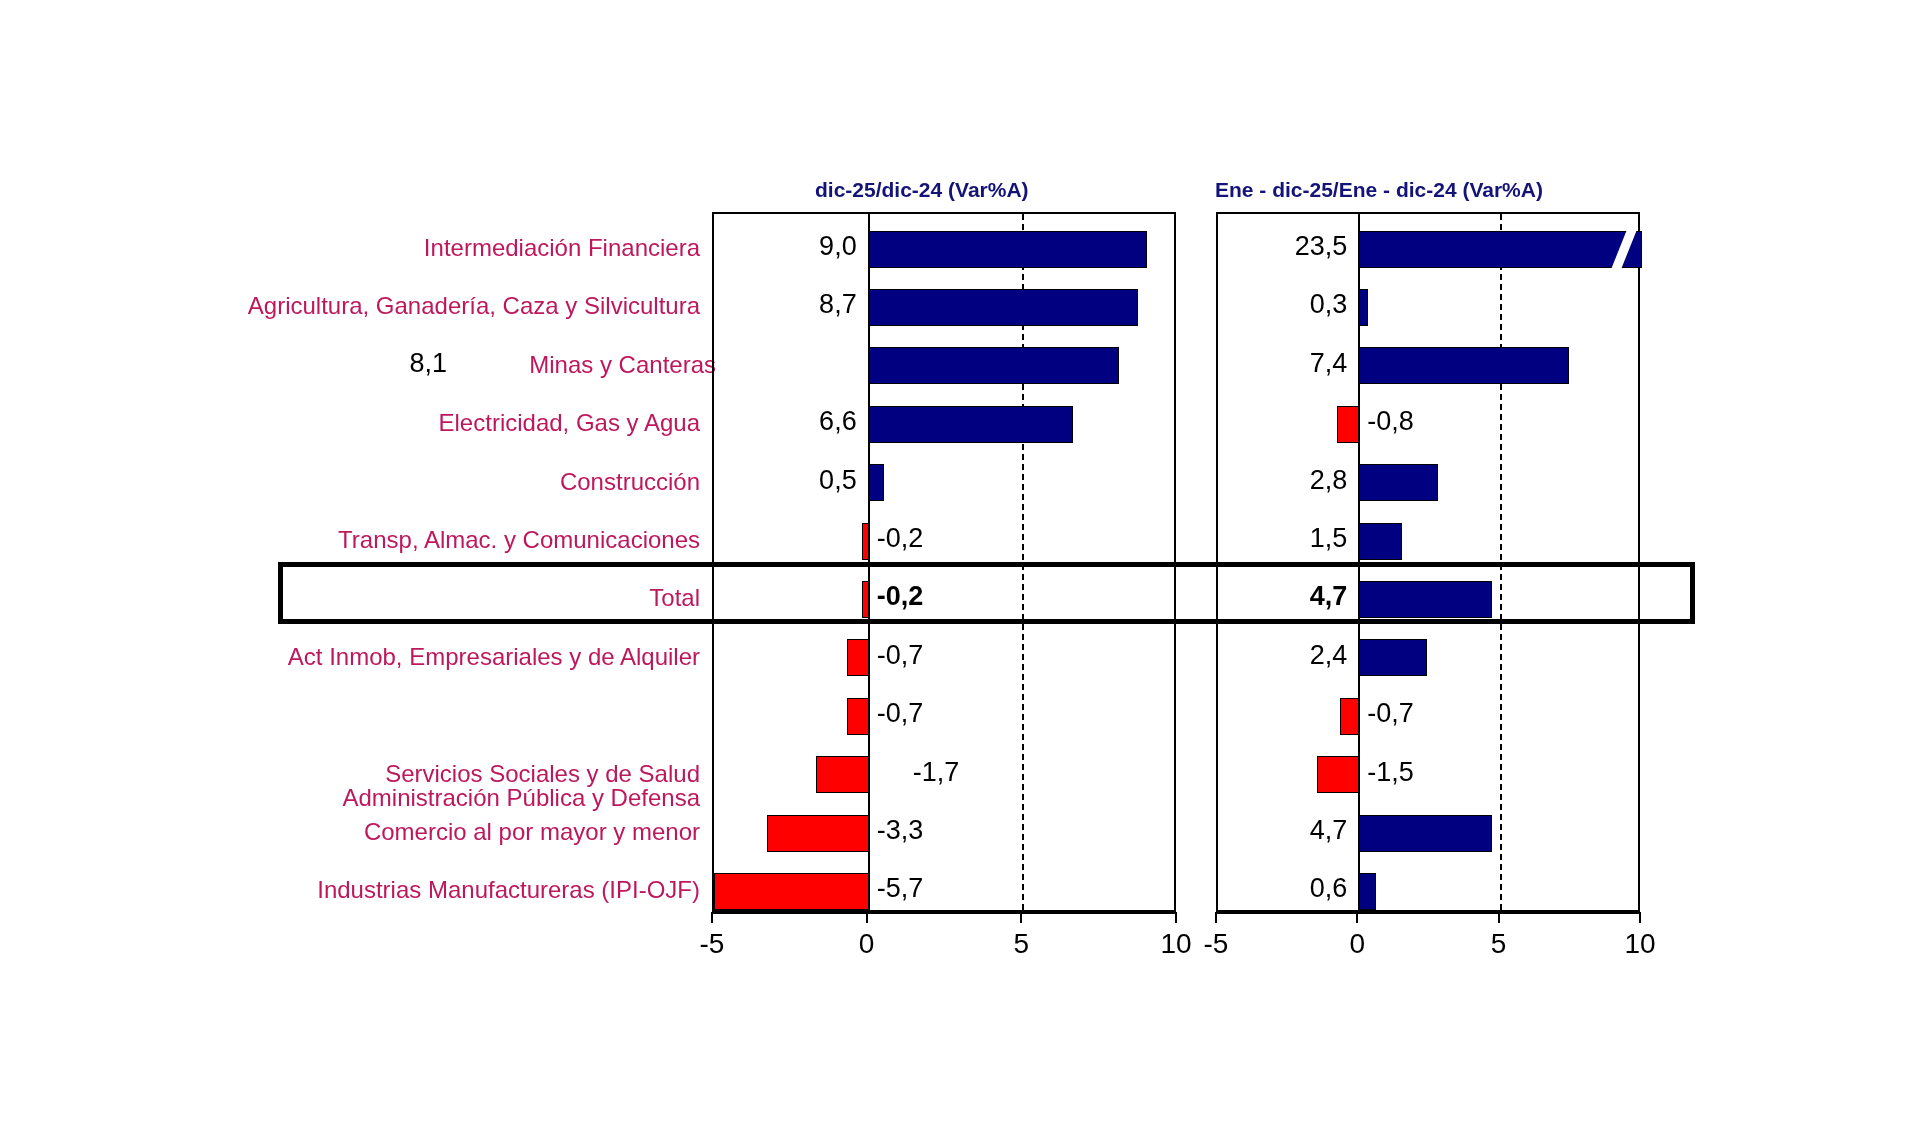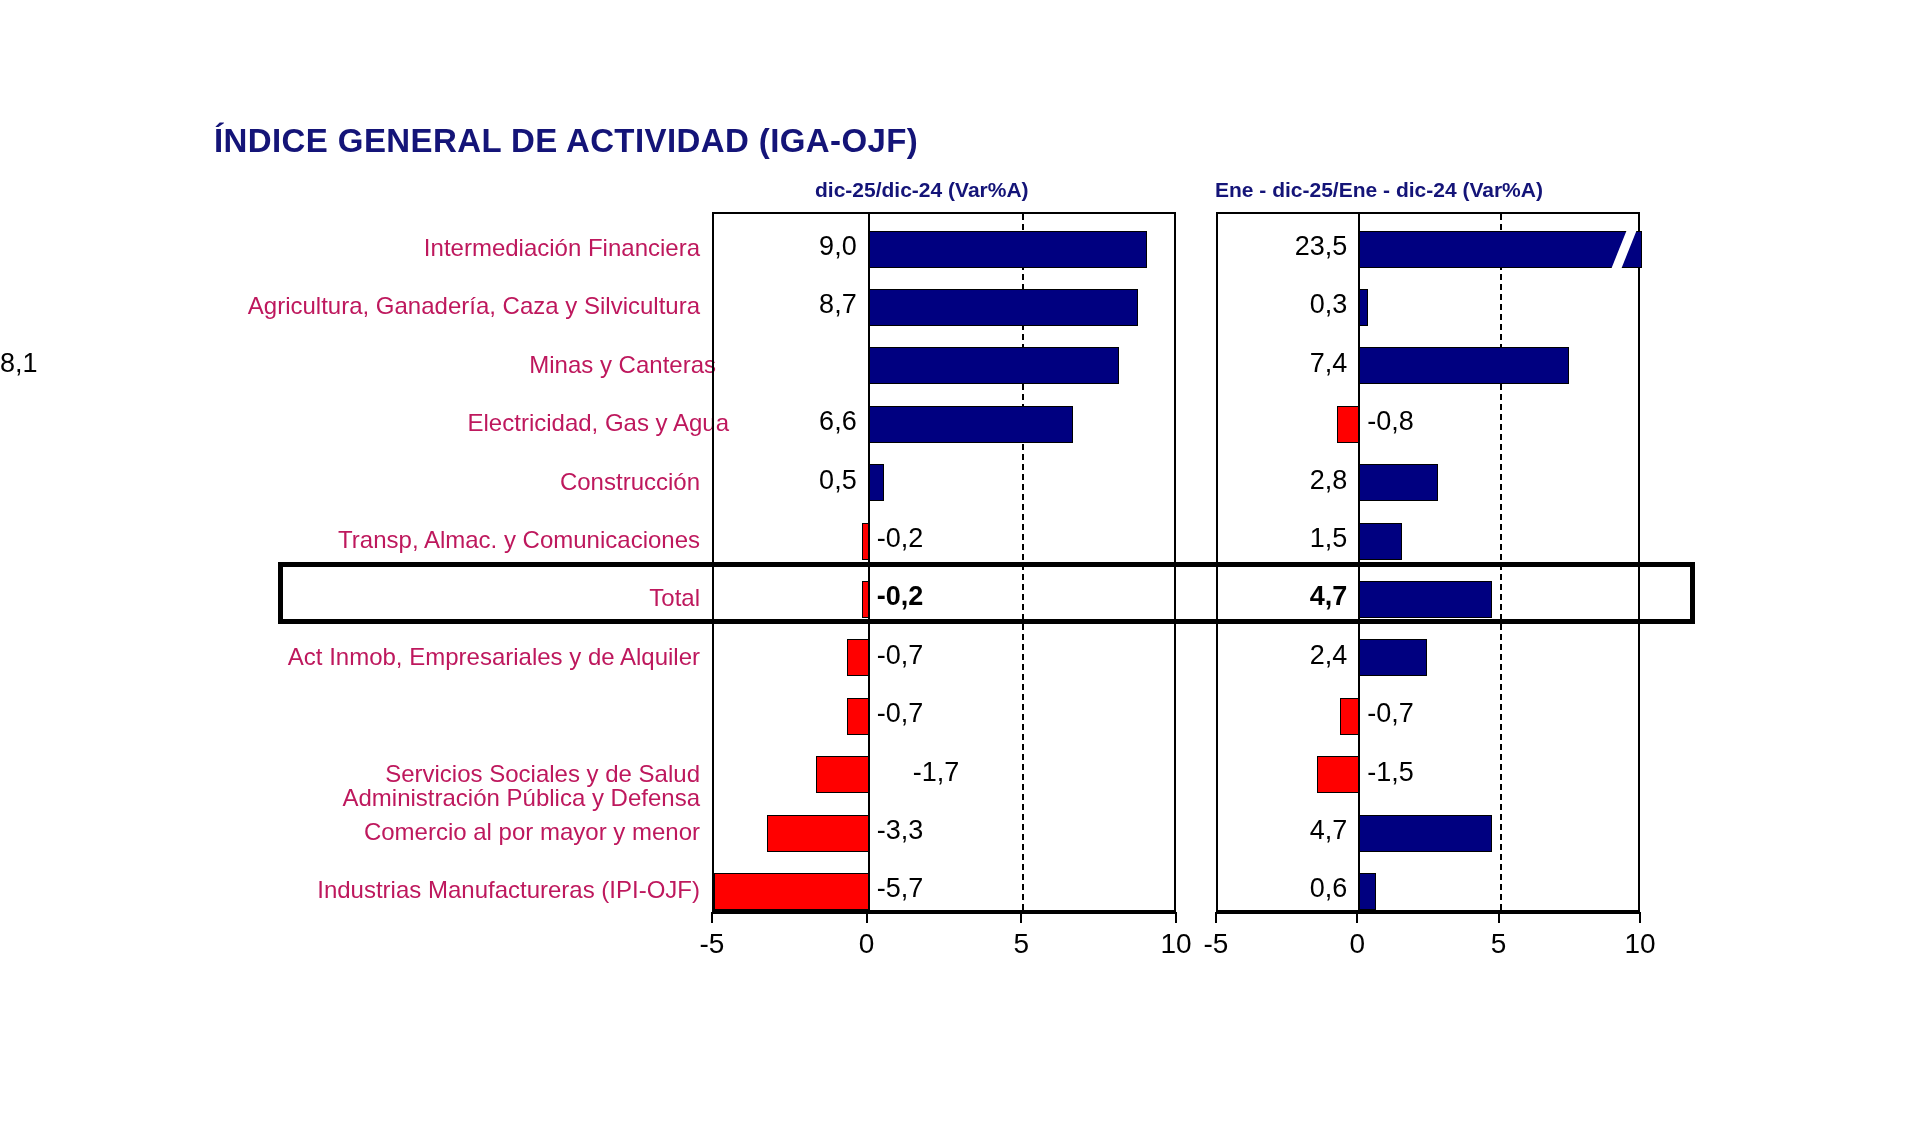--- a/index.html
+++ b/index.html
@@ -64,30 +64,29 @@
   .source{
     position:absolute;left:222px;top:977px;
     font-size:26px;color:#000;white-space:nowrap;
   }
 </style>
 </head>
 <body>
 
 <div class="chart-root">
 
-  <div class="title">ÍNDICE GENERAL DE ACTIVIDAD (IGA-OJF)</div>
 
   <div class="col-head left">dic-25/dic-24  (Var%A)</div>
   <div class="col-head right">Ene - dic-25/Ene - dic-24  (Var%A)</div>
 
   <div id="cats">
       <div class="catwrap" style="top: 234px; width: 700px; left: 0px; padding-right: 0px;">Intermediación Financiera</div>
       <div class="catwrap" style="top: 292.4px; width: 700px; left: 0px; padding-right: 0px;">Agricultura, Ganadería, Caza y Silvicultura</div>
       <div class="catwrap" style="top: 350.8px; width: 700px; left: 16px; padding-right: 0px;">Minas y Canteras</div>
-      <div class="catwrap" style="top: 409.2px; width: 700px; left: 0px; padding-right: 0px; padding-left: 29px;">Electricidad, Gas y Agua</div>
+      <div class="catwrap" style="top: 409.2px; width: 700px; left: 0px; padding-right: 0px;">Electricidad, Gas y Agua</div>
       <div class="catwrap" style="top: 467.6px; width: 700px; left: 0px; padding-right: 0px;">Construcción</div>
       <div class="catwrap" style="top: 526px; width: 700px; left: 0px; padding-right: 0px;">Transp, Almac. y Comunicaciones</div>
       <div class="catwrap" style="top: 584.4px; width: 700px; left: 0px; padding-right: 0px; font-size: 24px;">Total</div>
       <div class="catwrap" style="top: 642.8px; width: 700px; left: 0px; padding-right: 0px;">Act Inmob, Empresariales y de Alquiler</div>
       <div class="catwrap" style="top: 736px; width: 700px; left: 0px; padding-right: 0px; margin-top: 48px;">Administración Pública y Defensa</div>
       <div class="catwrap" style="top: 759.6px; width: 700px; left: 0px; padding-right: 0px;">Servicios Sociales y de Salud</div>
       <div class="catwrap" style="top: 818px; width: 700px; left: 0px; padding-right: 0px;">Comercio al por mayor y menor</div>
       <div class="catwrap" style="top: 876.4px; width: 700px; left: 0px; padding-right: 0px;">Industrias Manufactureras (IPI-OJF)</div>
     </div>
 
@@ -124,21 +123,21 @@
       <div class="bar pos" style="left: 141.333px; width: 67.84px; top: 425.3px;"></div>
       <div class="bar neg" style="left: 121.547px; width: 19.7867px; top: 483.7px;"></div>
       <div class="bar neg" style="left: 98.9333px; width: 42.4px; top: 542.1px;"></div>
       <div class="bar pos" style="left: 141.333px; width: 132.853px; top: 600.5px;"></div>
       <div class="bar pos" style="left: 141.333px; width: 16.96px; top: 658.9px;"></div>
     </div>
 
   <div id="vlabels">
       <div class="vlabel" style="top: 233px; left: 0px; width: 856.667px; text-align: right;">9,0</div>
       <div class="vlabel" style="top: 291.4px; left: 0px; width: 856.667px; text-align: right;">8,7</div>
-      <div class="vlabel" style="top: 349.8px; left: 0px; width: 856.667px; text-align: left;">8,1</div>
+      <div class="vlabel" style="top: 349.8px; left: 0px; width: 856.667px; text-align: center;">8,1</div>
       <div class="vlabel" style="top: 408.2px; left: 0px; width: 856.667px; text-align: right;">6,6</div>
       <div class="vlabel" style="top: 466.6px; left: 0px; width: 856.667px; text-align: right;">0,5</div>
       <div class="vlabel" style="top: 525px; left: 876.667px; text-align: left;">-0,2</div>
       <div class="vlabel bold" style="top: 583.4px; left: 876.667px; text-align: left;">-0,2</div>
       <div class="vlabel" style="top: 641.8px; left: 876.667px; text-align: left;">-0,7</div>
       <div class="vlabel" style="top: 700.2px; left: 876.667px; text-align: left;">-0,7</div>
       <div class="vlabel" style="top: 758.6px; left: 876.667px; text-align: left; margin-left: 36px;">-1,7</div>
       <div class="vlabel" style="top: 817px; left: 876.667px; text-align: left;">-3,3</div>
       <div class="vlabel" style="top: 875.4px; left: 876.667px; text-align: left;">-5,7</div>
       <div class="vlabel" style="top: 233px; left: 0px; width: 1347.33px; text-align: right;">23,5</div>

